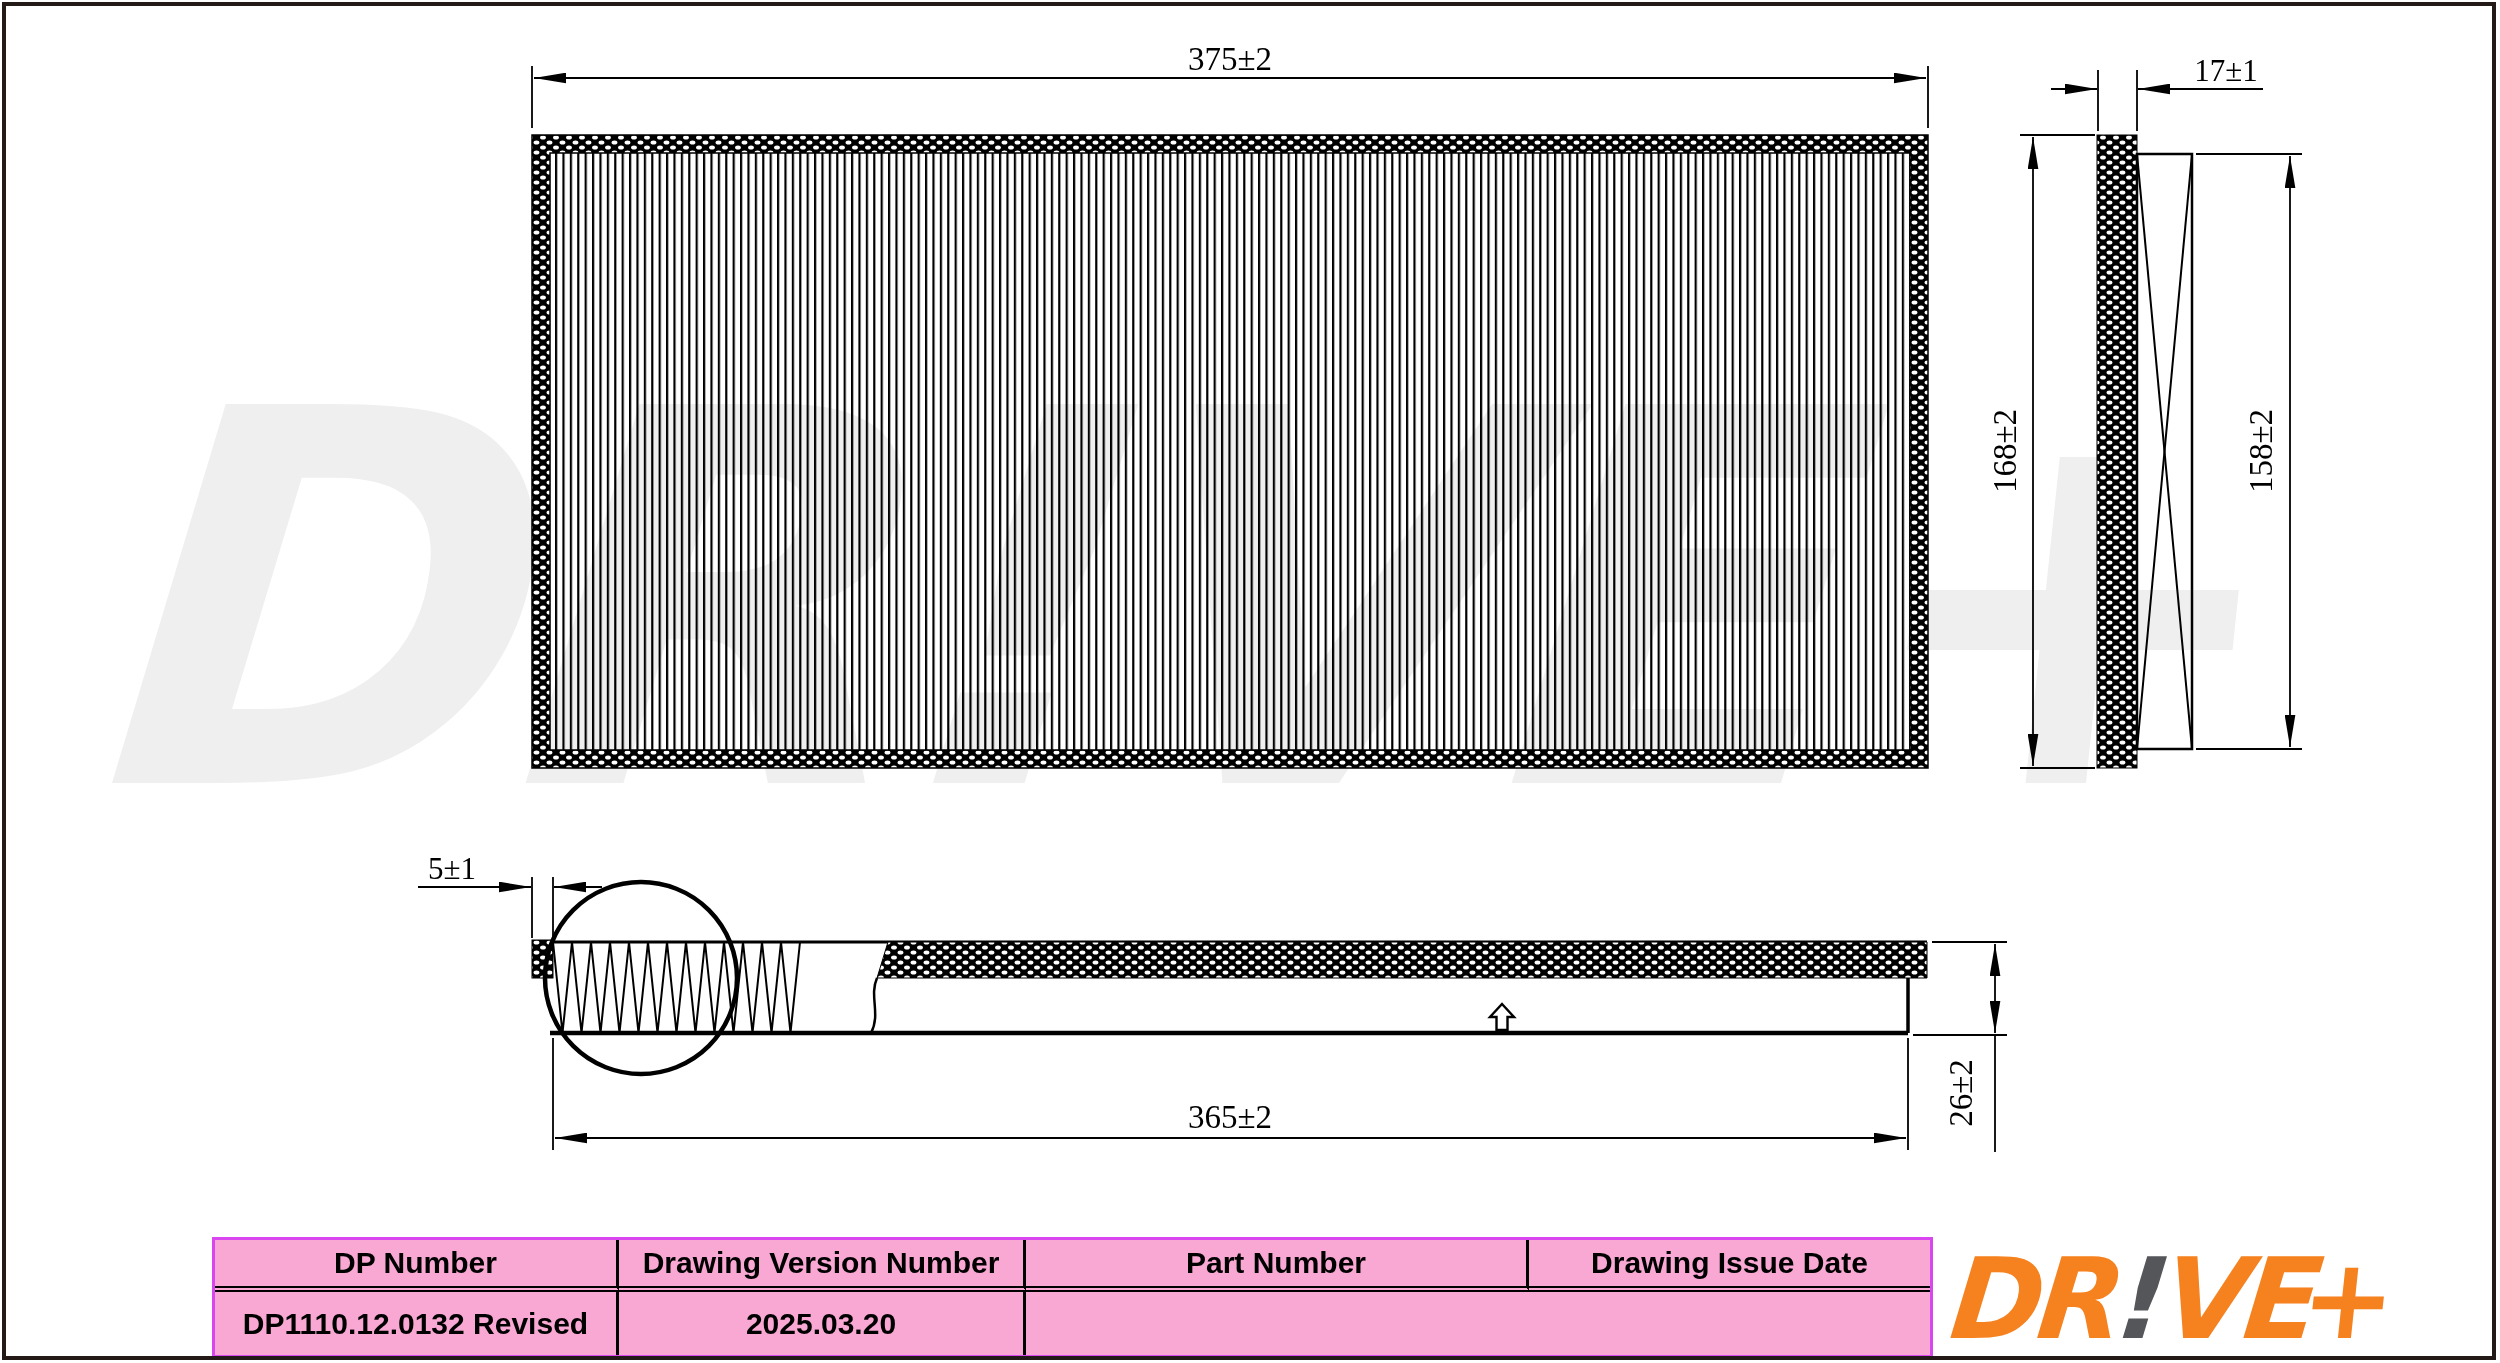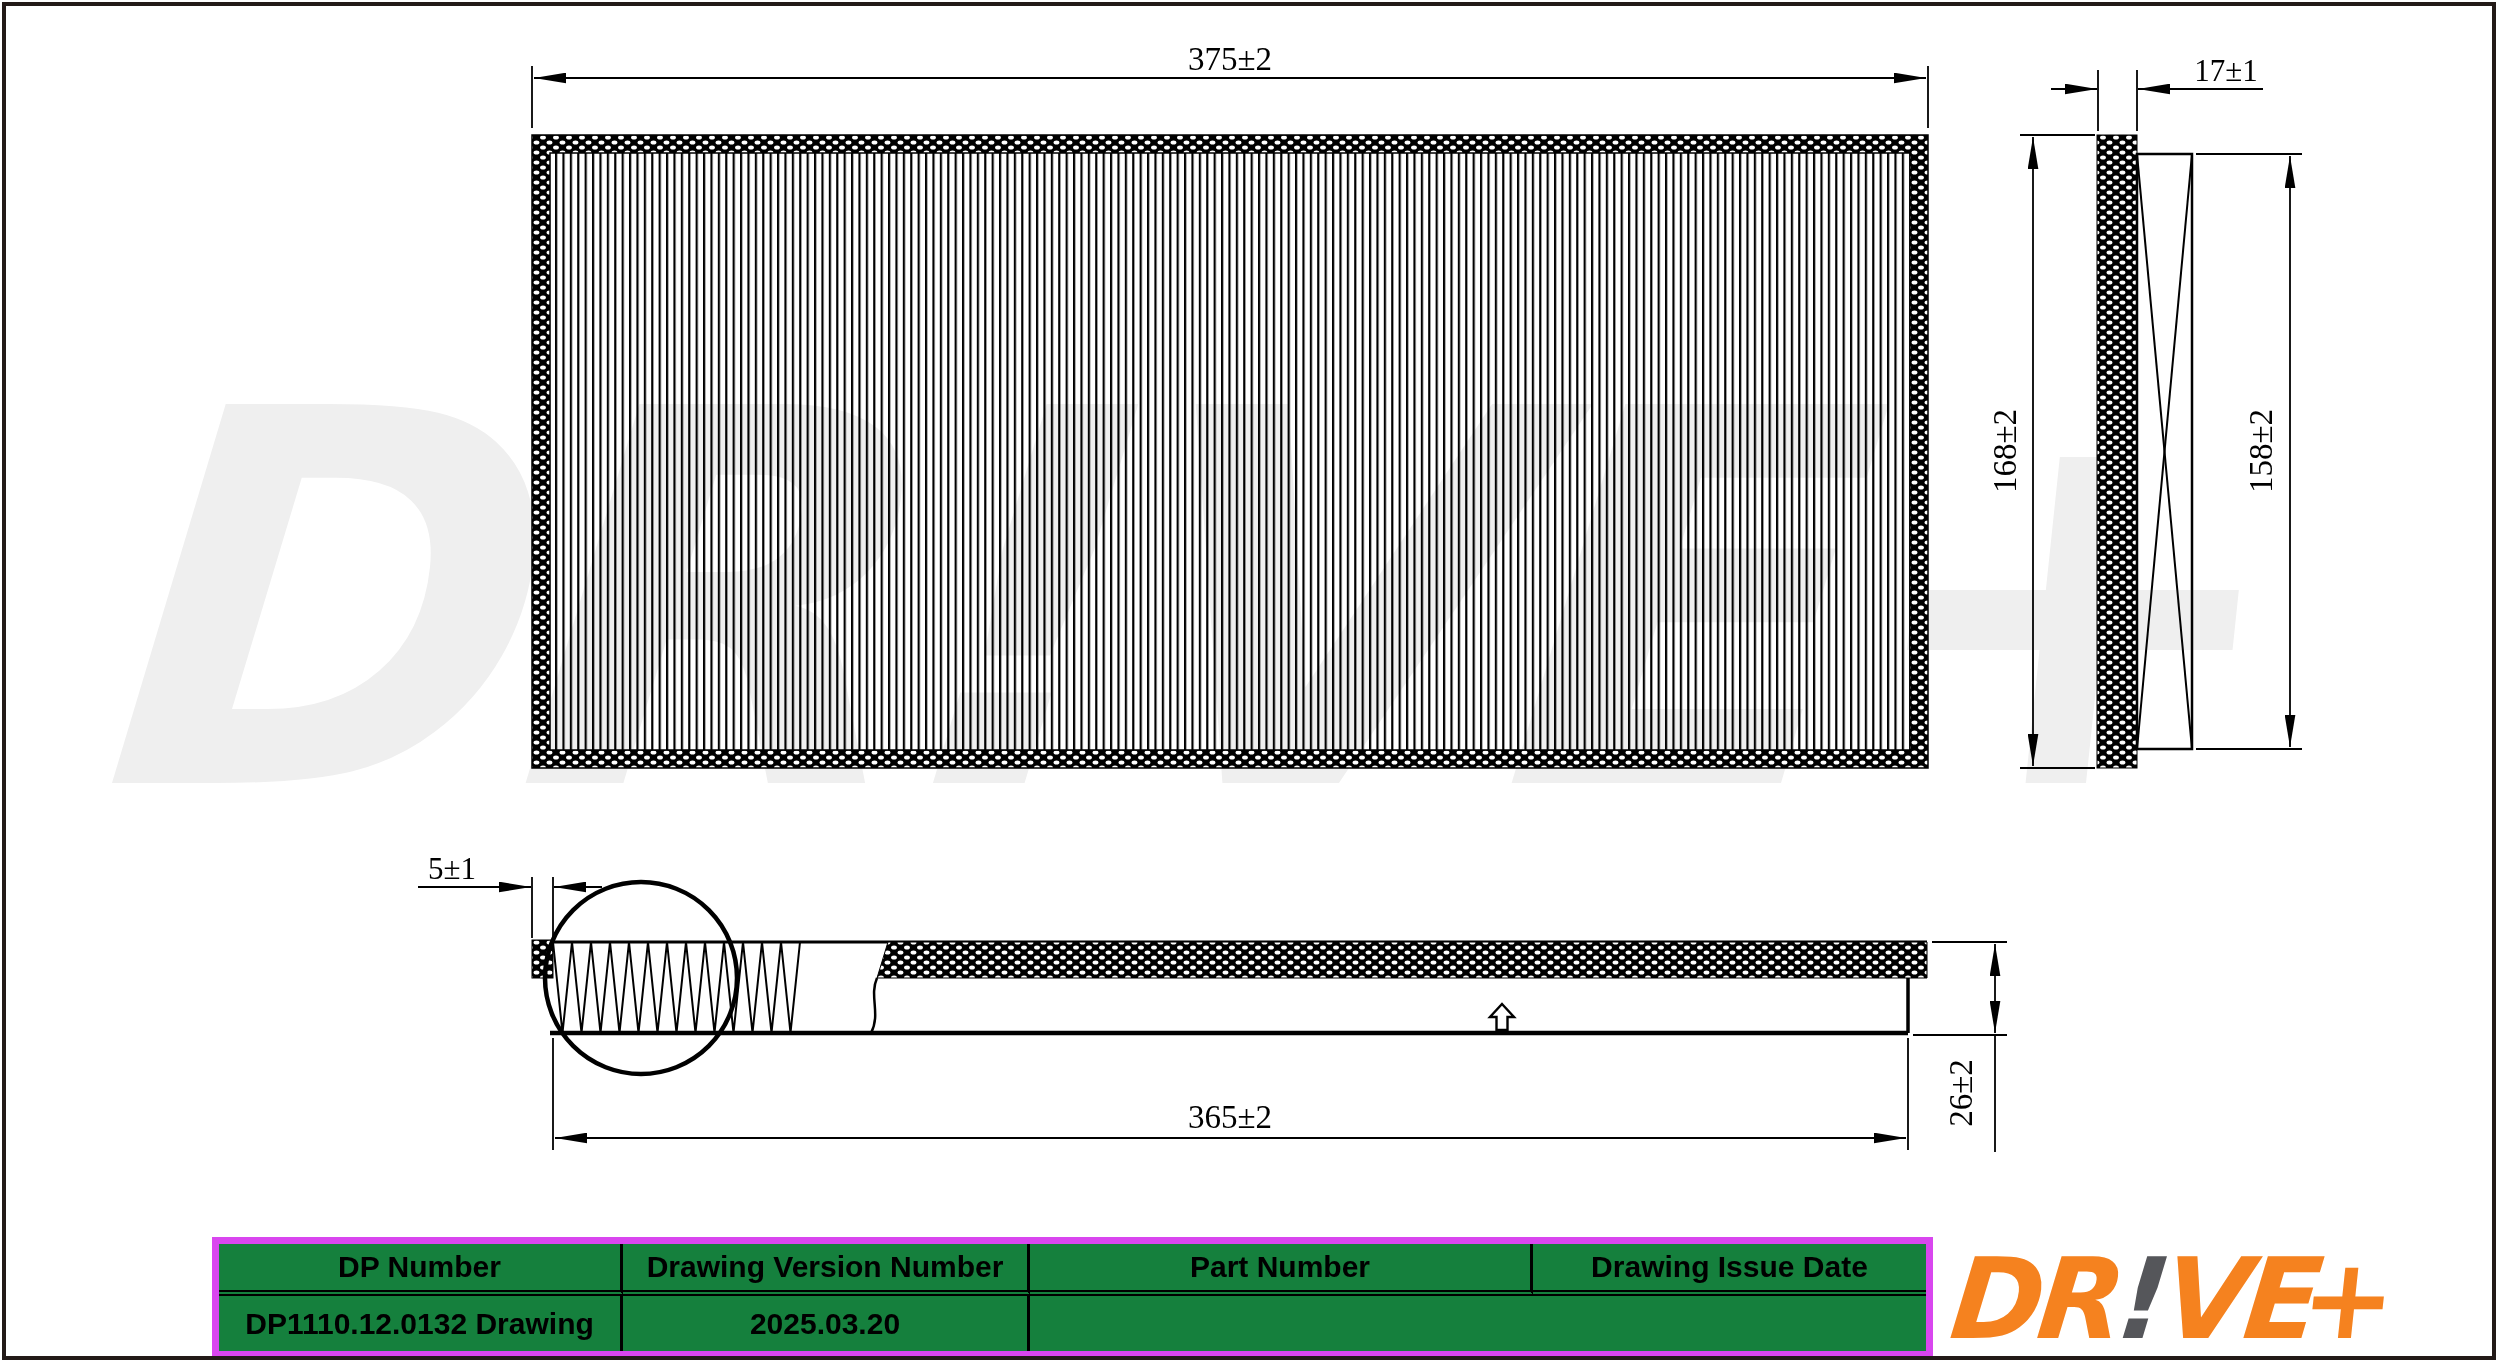--- a/index.html
+++ b/index.html
@@ -22,21 +22,21 @@
     font-family:"Liberation Serif","DejaVu Serif",serif;
     font-size:33px;fill:#000;
   }
   .dim-text-sm{
     font-family:"Liberation Serif","DejaVu Serif",serif;
     font-size:31px;fill:#000;
   }
   
   .titleblock{
     position:absolute;left:212px;top:1237px;width:1721px;height:121px;
-    border:7px solid #d946ef;box-sizing:border-box;background:#15803d;z-index:2;
+    border:3px solid #d946ef;box-sizing:border-box;background:#f9a8d4;z-index:2;
     display:grid;grid-template-columns:404px 407px 503px auto;
     grid-template-rows:52px auto;
   }
   .titleblock .cell{
     display:flex;align-items:center;justify-content:center;
     font-weight:bold;font-size:30px;color:#000;
     border-right:3px solid #000;box-sizing:border-box;white-space:nowrap;
   }
   .titleblock .cell:nth-child(4n){border-right:none;text-align:right;}
   .titleblock .hdr{border-bottom:6px double #000;}
@@ -162,21 +162,21 @@
       <line x1="1995" y1="1035" x2="1995" y2="1152"></line>
       <text class="dim-text" transform="translate(1972,1093) rotate(-90)" text-anchor="middle" stroke="none">26±2</text>
     </g>
   </svg>
 
   <div class="titleblock">
     <div class="cell hdr">DP Number</div>
     <div class="cell hdr">Drawing Version Number</div>
     <div class="cell hdr">Part Number</div>
     <div class="cell hdr">Drawing Issue Date</div>
-    <div class="cell">DP1110.12.0132 Drawing</div>
+    <div class="cell">DP1110.12.0132 Revised</div>
     <div class="cell">2025.03.20</div>
   </div>
 
   <div class="logo">
     <span class="seg-orange">DR</span><span class="seg-gray">!</span><span class="seg-orange">VE</span><span class="seg-orange plus">+</span>
   </div>
 
   <div class="page-border"></div>
 </div>
 

